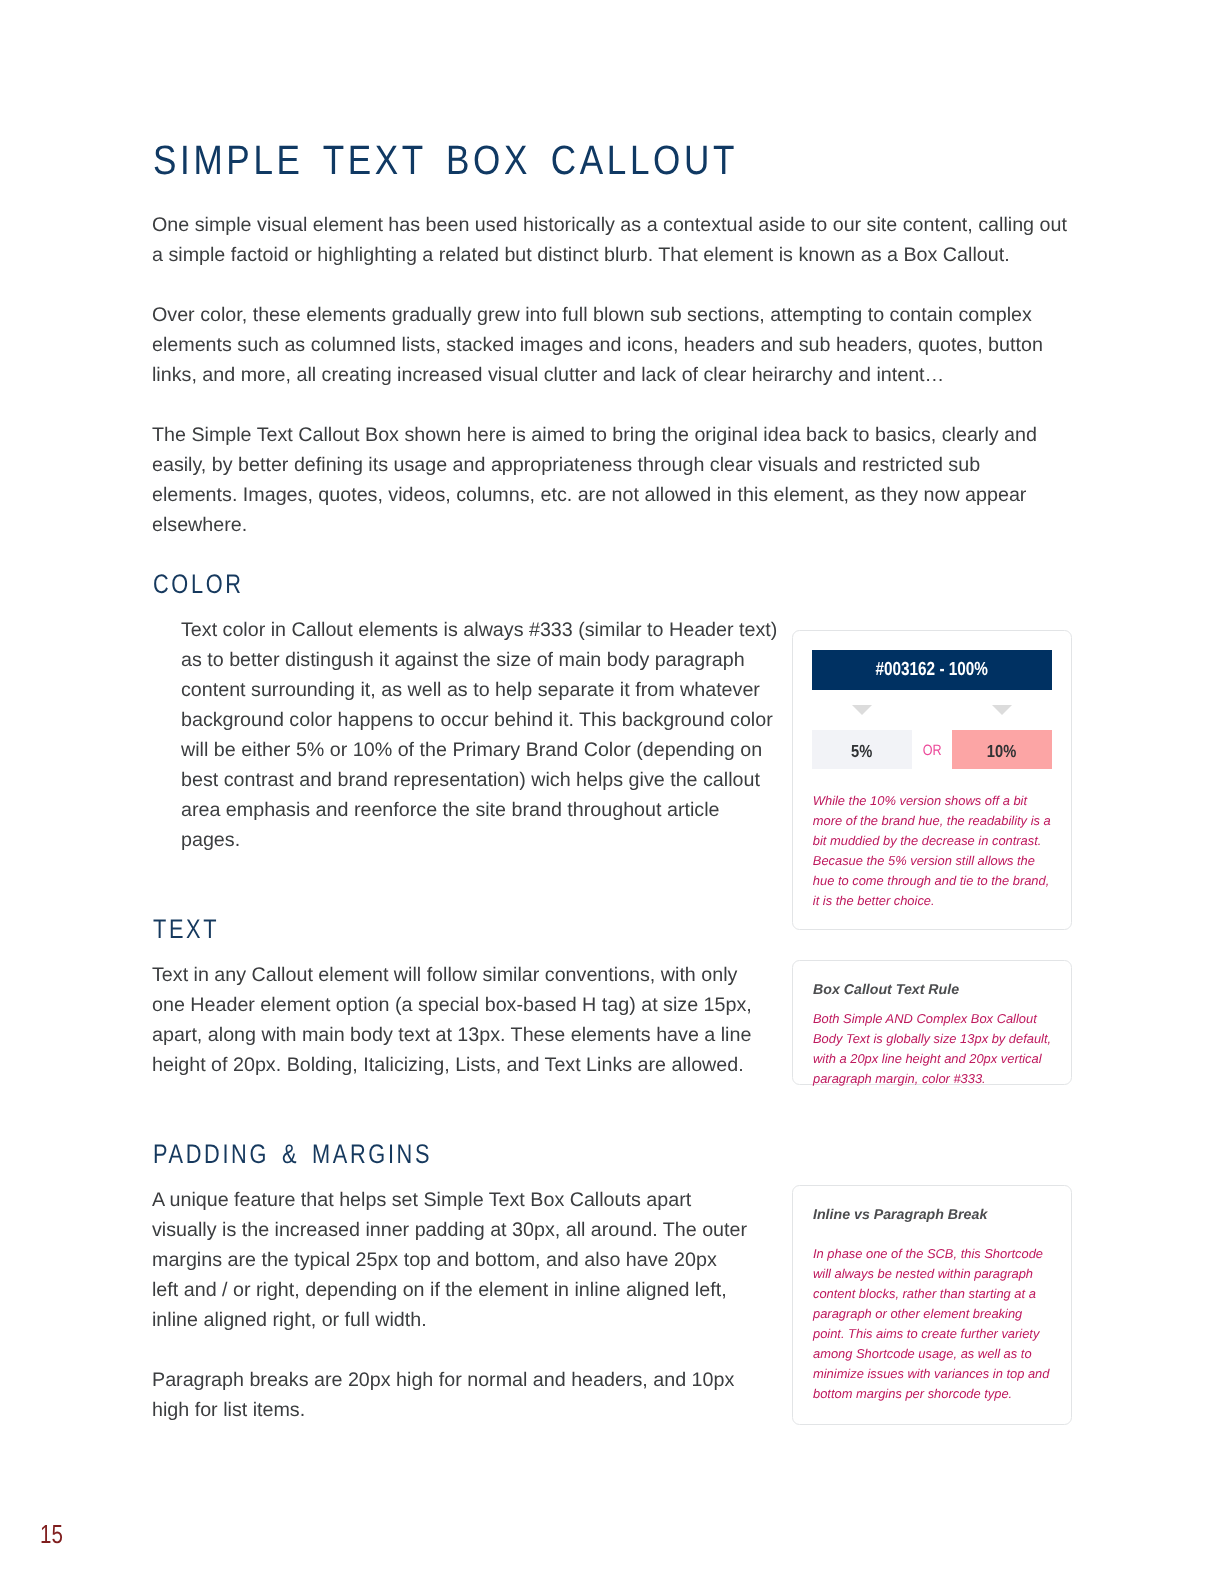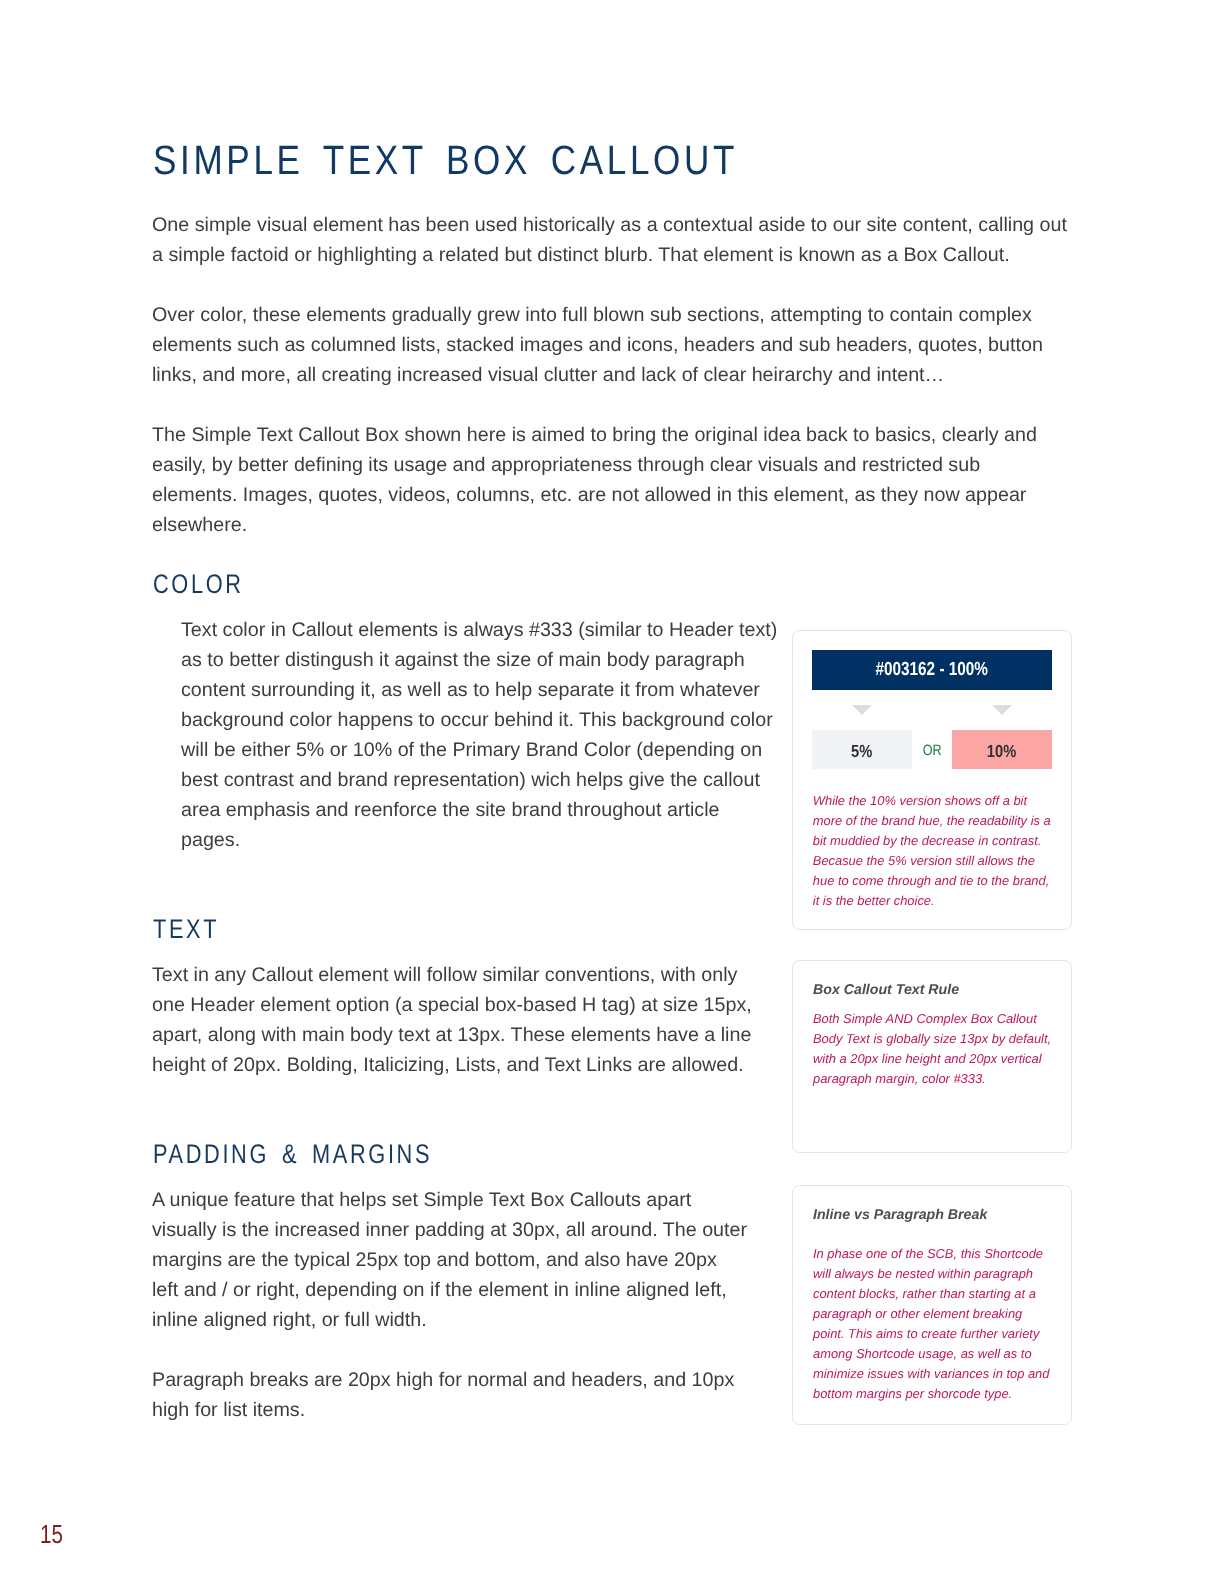--- a/index.html
+++ b/index.html
@@ -25,21 +25,21 @@
   .card{position:absolute;box-sizing:border-box;border:1px solid #e2e4e6;border-radius:7.5px;
         background:#fff;}
   .swatch{position:absolute;height:40px;background:#003162;color:#fff;font-size:19px;font-weight:700;
           display:flex;align-items:center;justify-content:center;}
   .sq{display:inline-block;transform:scaleX(0.807);white-space:nowrap;}
   .tri{position:absolute;width:0;height:0;border-left:10.4px solid transparent;
        border-right:10.4px solid transparent;border-top:10px solid #dcdcdc;}
   .pct{position:absolute;height:39px;display:flex;align-items:center;justify-content:center;padding-top:3px;box-sizing:border-box;font-size:17.5px;
        font-weight:700;color:#303234;}
   .or{position:absolute;height:39px;display:flex;align-items:center;justify-content:center;padding-top:2px;box-sizing:border-box;
-      font-size:15px;color:#15803d;}
+      font-size:15px;color:#ec4899;}
   .sx{display:inline-block;transform:scaleX(0.84);white-space:nowrap;}
   .note{position:absolute;font-size:12.9px;line-height:20px;font-style:italic;color:#be185d;}
   .note-title{position:absolute;font-size:14.2px;font-weight:700;font-style:italic;color:#4c4d4f;line-height:14px;}
 
   .pageno{position:absolute;left:40.2px;top:1524px;font-size:26px;line-height:21px;color:#7f1d1d;}
   .pageno span{display:inline-block;transform:scaleX(0.79);transform-origin:0 0;}
 </style>
 </head>
 <body>
 
@@ -80,21 +80,21 @@
       </div>
     <div class="or" style="left:119px;top:99px;width:40px;">
         <span class="sx">OR</span>
       </div>
     <div class="pct" style="left:159px;top:99px;width:100px;background:#fca5a5">
         <span class="sx">10%</span>
       </div>
     <div class="note" style="left:19.8px;top:159.6px;width:240px;">While the 10% version shows off a bit more of the brand hue, the readability is a bit muddied by the decrease in contrast. Becasue the 5% version still allows the hue to come through and tie to the brand, it is the better choice.</div>
   </div>
 
-  <div class="card" style="left:792px;top:960.4px;width:280px;height:193px;">
+  <div class="card" style="left:792px;top:960.4px;width:280px;height:125px;">
     <div class="note-title" style="left:20px;top:21.6px;width:250px;">Box Callout Text Rule</div>
     <div class="note" style="left:20px;top:47.6px;width:242px;">Both Simple AND Complex Box Callout Body Text is globally size 13px by default, with a 20px line height and 20px vertical paragraph margin, color #333.</div>
   </div>
 
   <div class="card" style="left:792px;top:1184.8px;width:280px;height:239.8px;">
     <div class="note-title" style="left:20px;top:22.7px;width:250px;">Inline vs Paragraph Break</div>
     <div class="note" style="left:20px;top:58.7px;width:242px;">In phase one of the SCB, this Shortcode will always be nested within paragraph content blocks, rather than starting at a paragraph or other element breaking point. This aims to create further variety among Shortcode usage, as well as to minimize issues with variances in top and bottom margins per shorcode type.</div>
   </div>
 
   <div class="pageno"><span>15</span></div>

